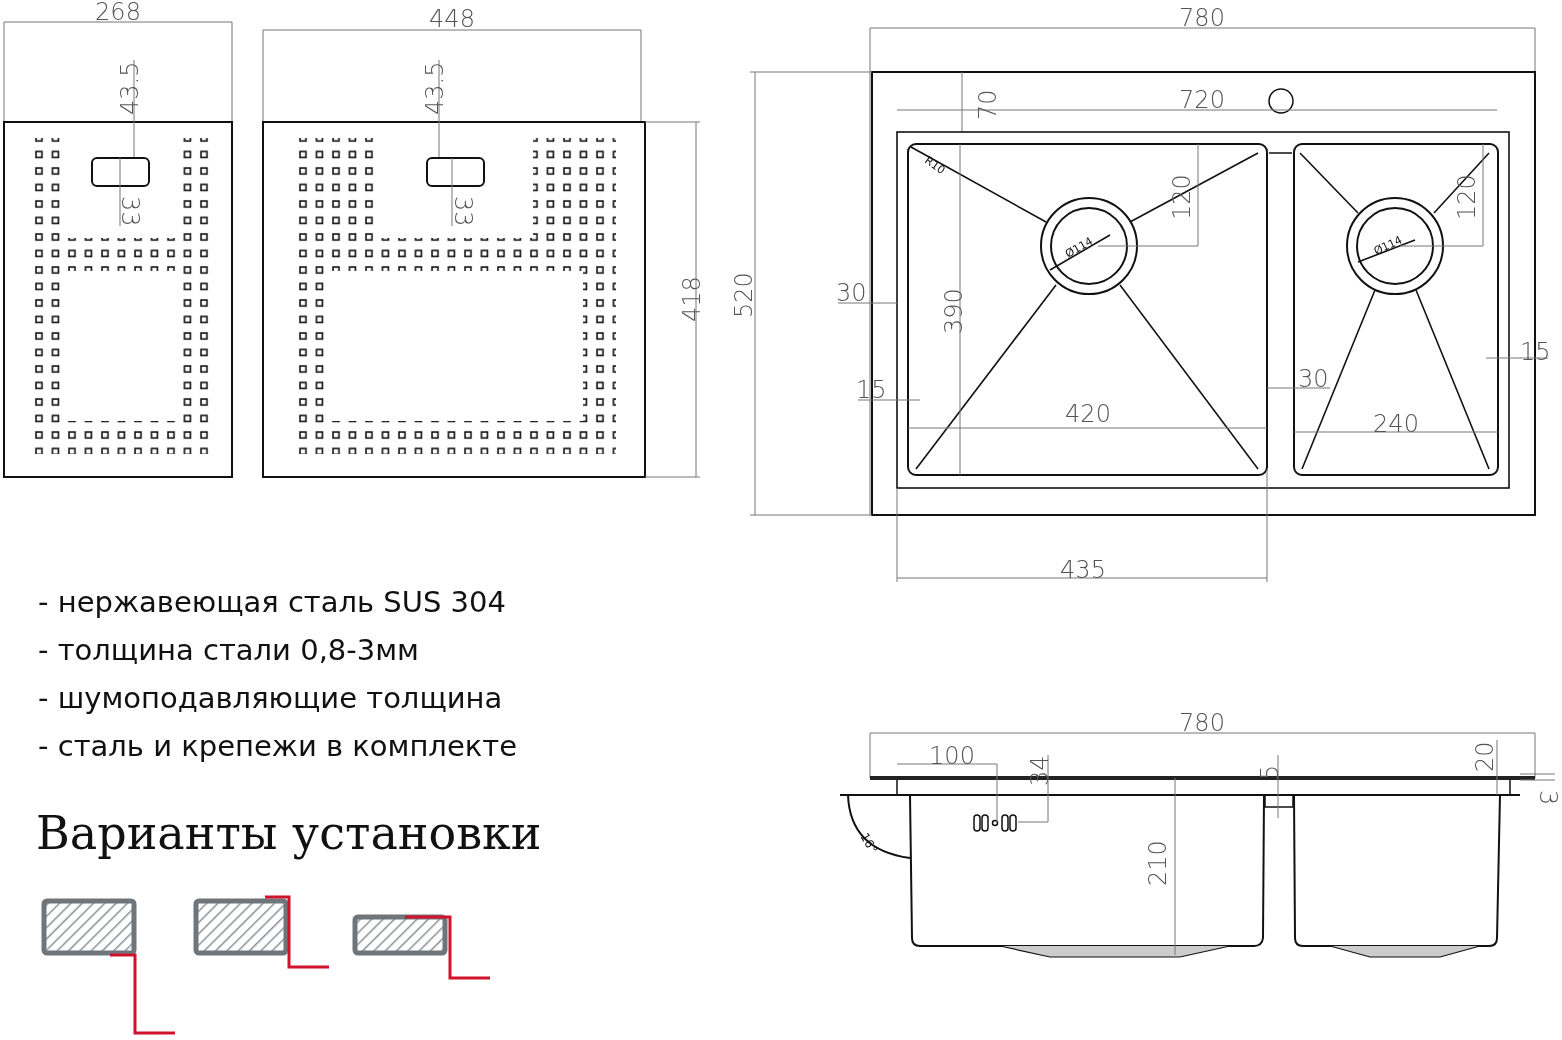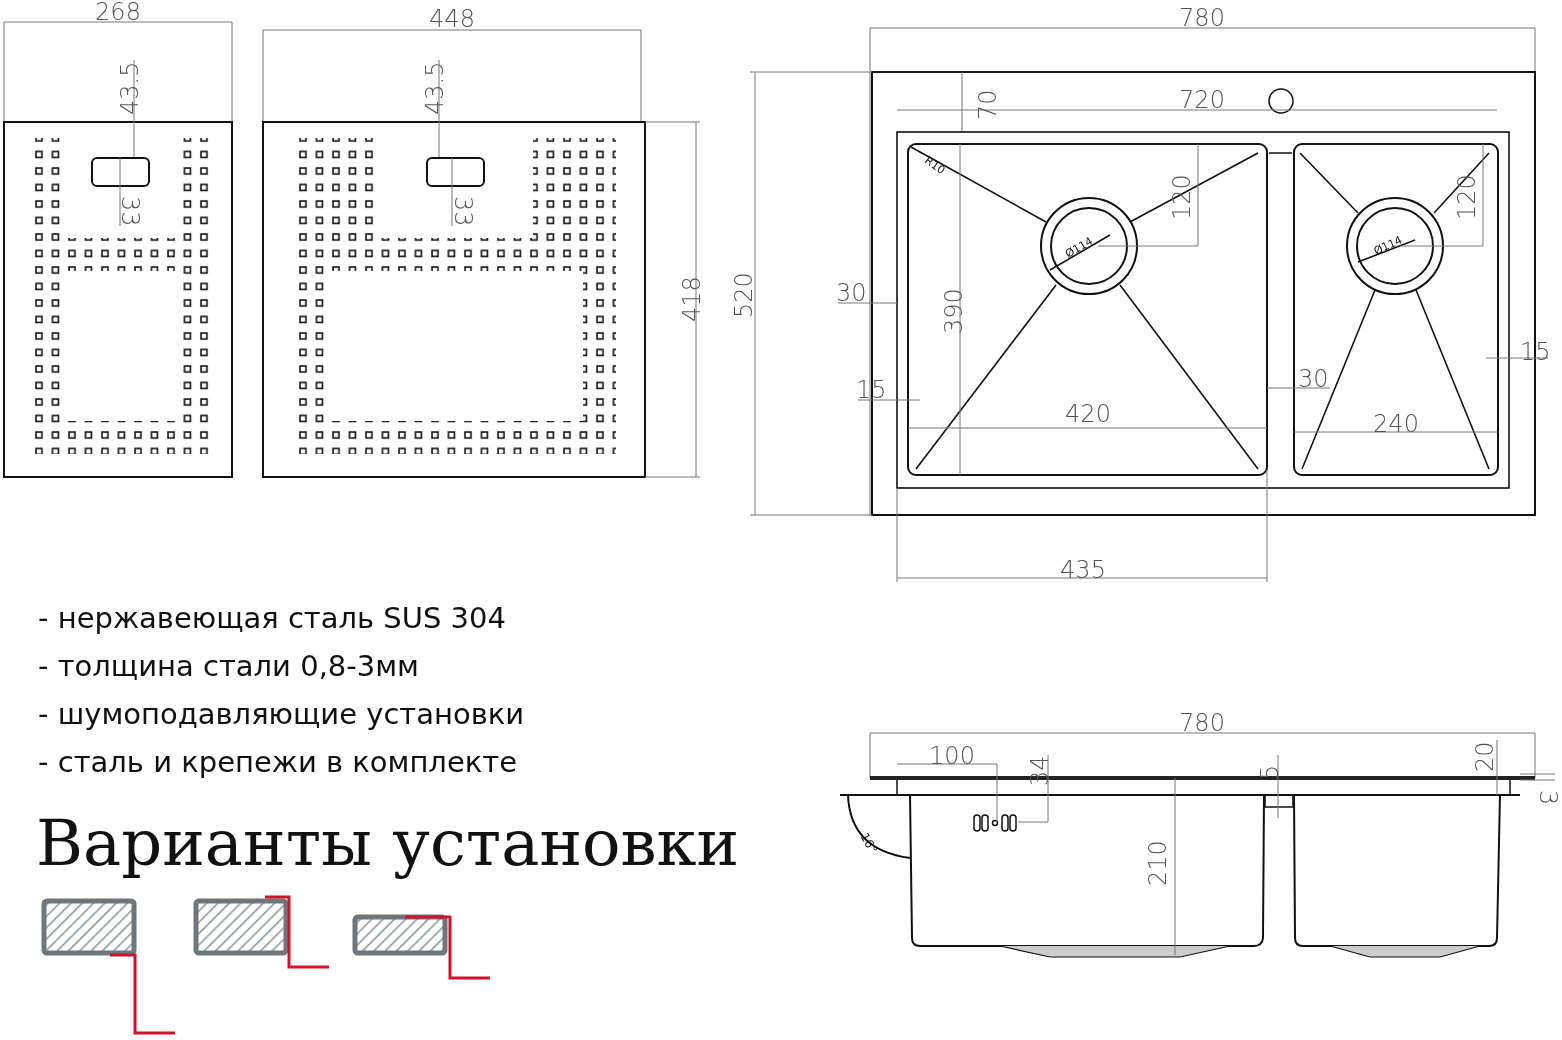--- a/index.html
+++ b/index.html
@@ -1,20 +1,20 @@
 <!DOCTYPE html>
 <html><head>
 <meta charset="utf-8">
 <style>
   html,body{margin:0;padding:0;background:#fff;}
   body{width:1562px;height:1040px;position:relative;overflow:hidden;font-family:"DejaVu Sans",sans-serif;}
   svg{position:absolute;left:0;top:0;}
   .dim{font-family:"DejaVu Sans",sans-serif;font-size:24px;fill:#555;font-weight:300;}
-  .spec{position:absolute;left:38px;font-family:"DejaVu Sans",sans-serif;font-size:29px;color:#111;line-height:48px;margin-top:16px;}
-  .title{position:absolute;left:36px;top:806px;font-family:"DejaVu Serif",serif;font-size:64px;color:#111;}
+  .spec{position:absolute;left:38px;font-family:"DejaVu Sans",sans-serif;font-size:29px;color:#111;line-height:48px;}
+  .title{position:absolute;left:36px;top:806px;font-family:"DejaVu Serif",serif;font-size:46px;color:#111;}
 </style>
 </head>
 <body>
 
 <svg width="1562" height="1040" viewBox="0 0 1562 1040">
   <defs>
     <pattern id="hatch" patternUnits="userSpaceOnUse" width="8" height="8" patternTransform="rotate(45)">
       <rect width="8" height="8" fill="#fff"></rect>
       <line x1="0" y1="0" x2="0" y2="8" stroke="#8a9197" stroke-width="3"></line>
     </pattern>
@@ -180,15 +180,15 @@
     <polyline points="110,955 135,955 135,1033 175,1033" fill="none" stroke="#d0122c" stroke-width="3"></polyline>
     <rect x="196" y="901" width="90" height="52" rx="3" fill="url(#hatch)" stroke="#6e767c" stroke-width="5"></rect>
     <polyline points="265,897 289,897 289,967 329,967" fill="none" stroke="#d0122c" stroke-width="3"></polyline>
     <rect x="355" y="917" width="90" height="36" rx="3" fill="url(#hatch)" stroke="#6e767c" stroke-width="5"></rect>
     <polyline points="405,917 450,917 450,978 490,978" fill="none" stroke="#d0122c" stroke-width="3"></polyline>
   </g>
 </svg>
 
 <div class="spec" style="top:578px">- нержавеющая сталь SUS 304</div>
 <div class="spec" style="top:626px">- толщина стали 0,8-3мм</div>
-<div class="spec" style="top:674px">- шумоподавляющие установки</div>
+<div class="spec" style="top:674px">- шумоподавляющие толщина</div>
 <div class="spec" style="top:722px">- сталь и крепежи в комплекте</div>
 <div class="title">Варианты установки</div>
 
 </body></html>

